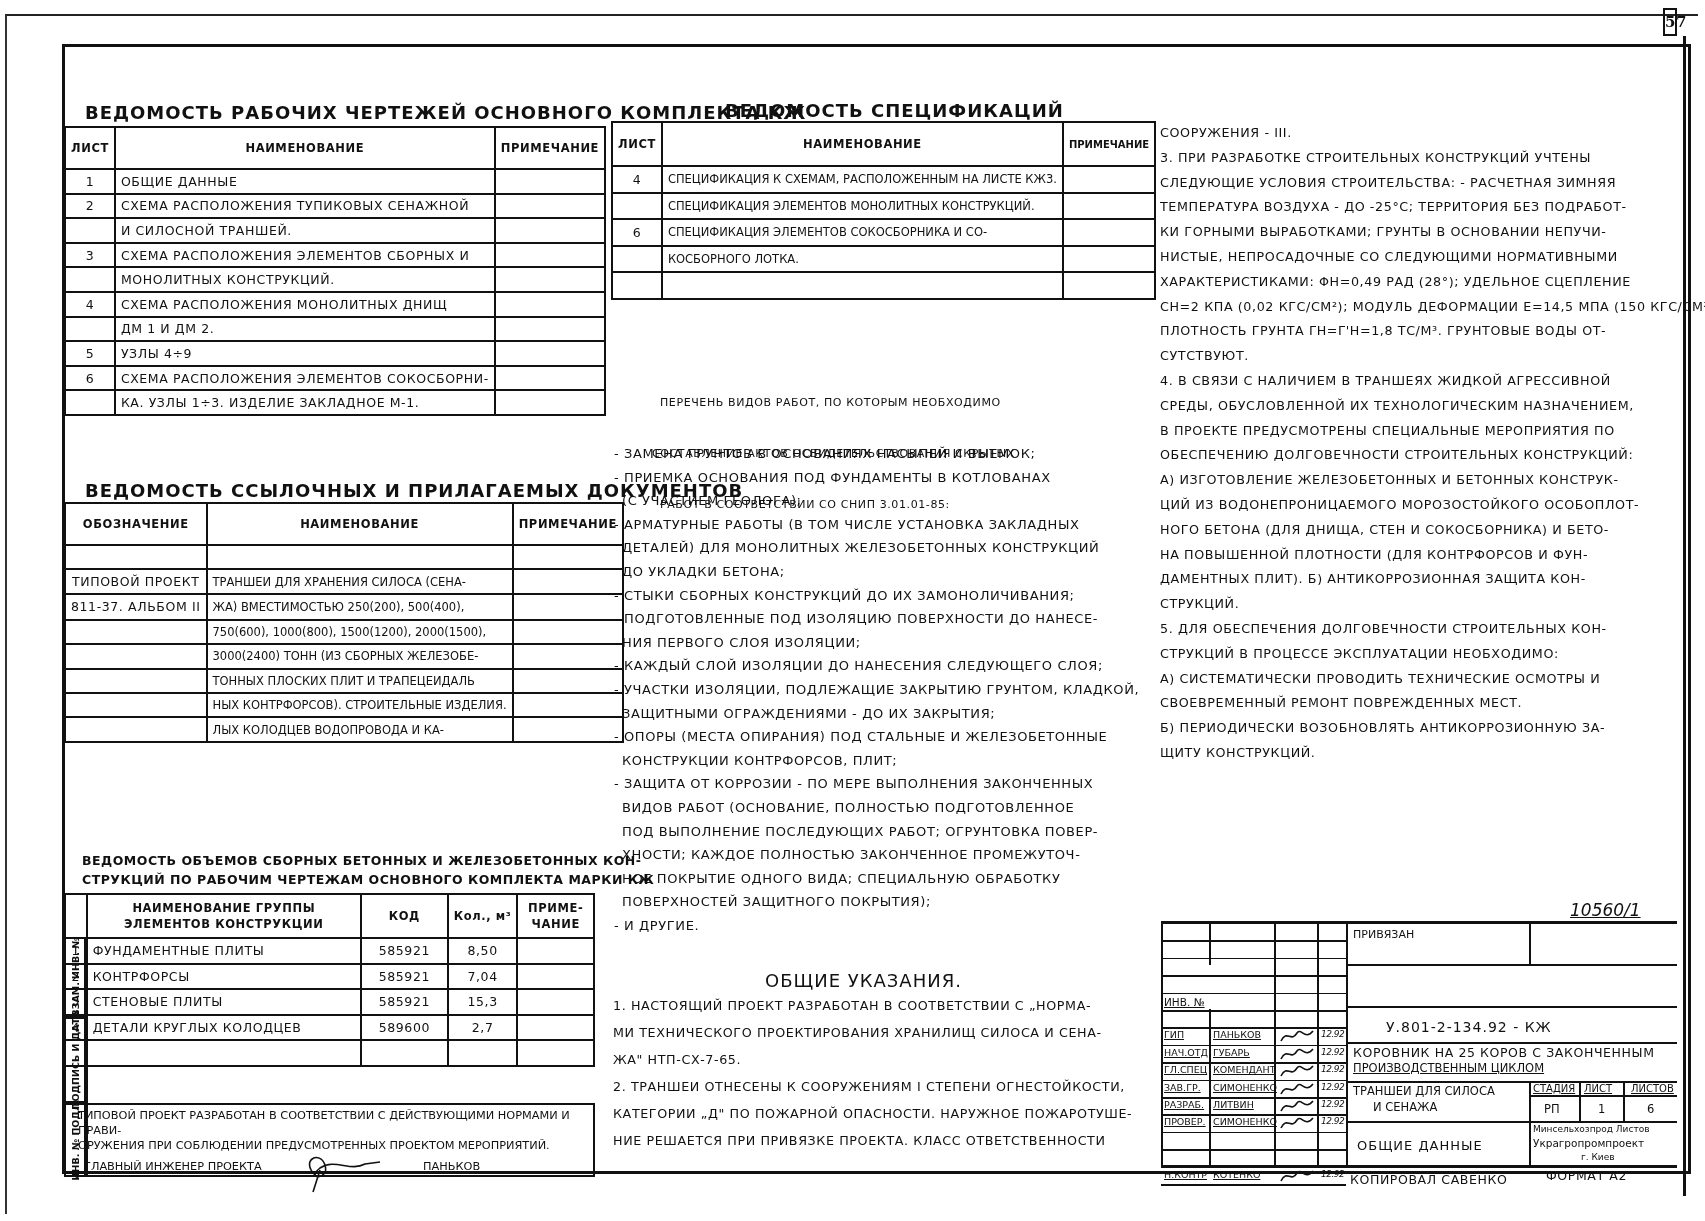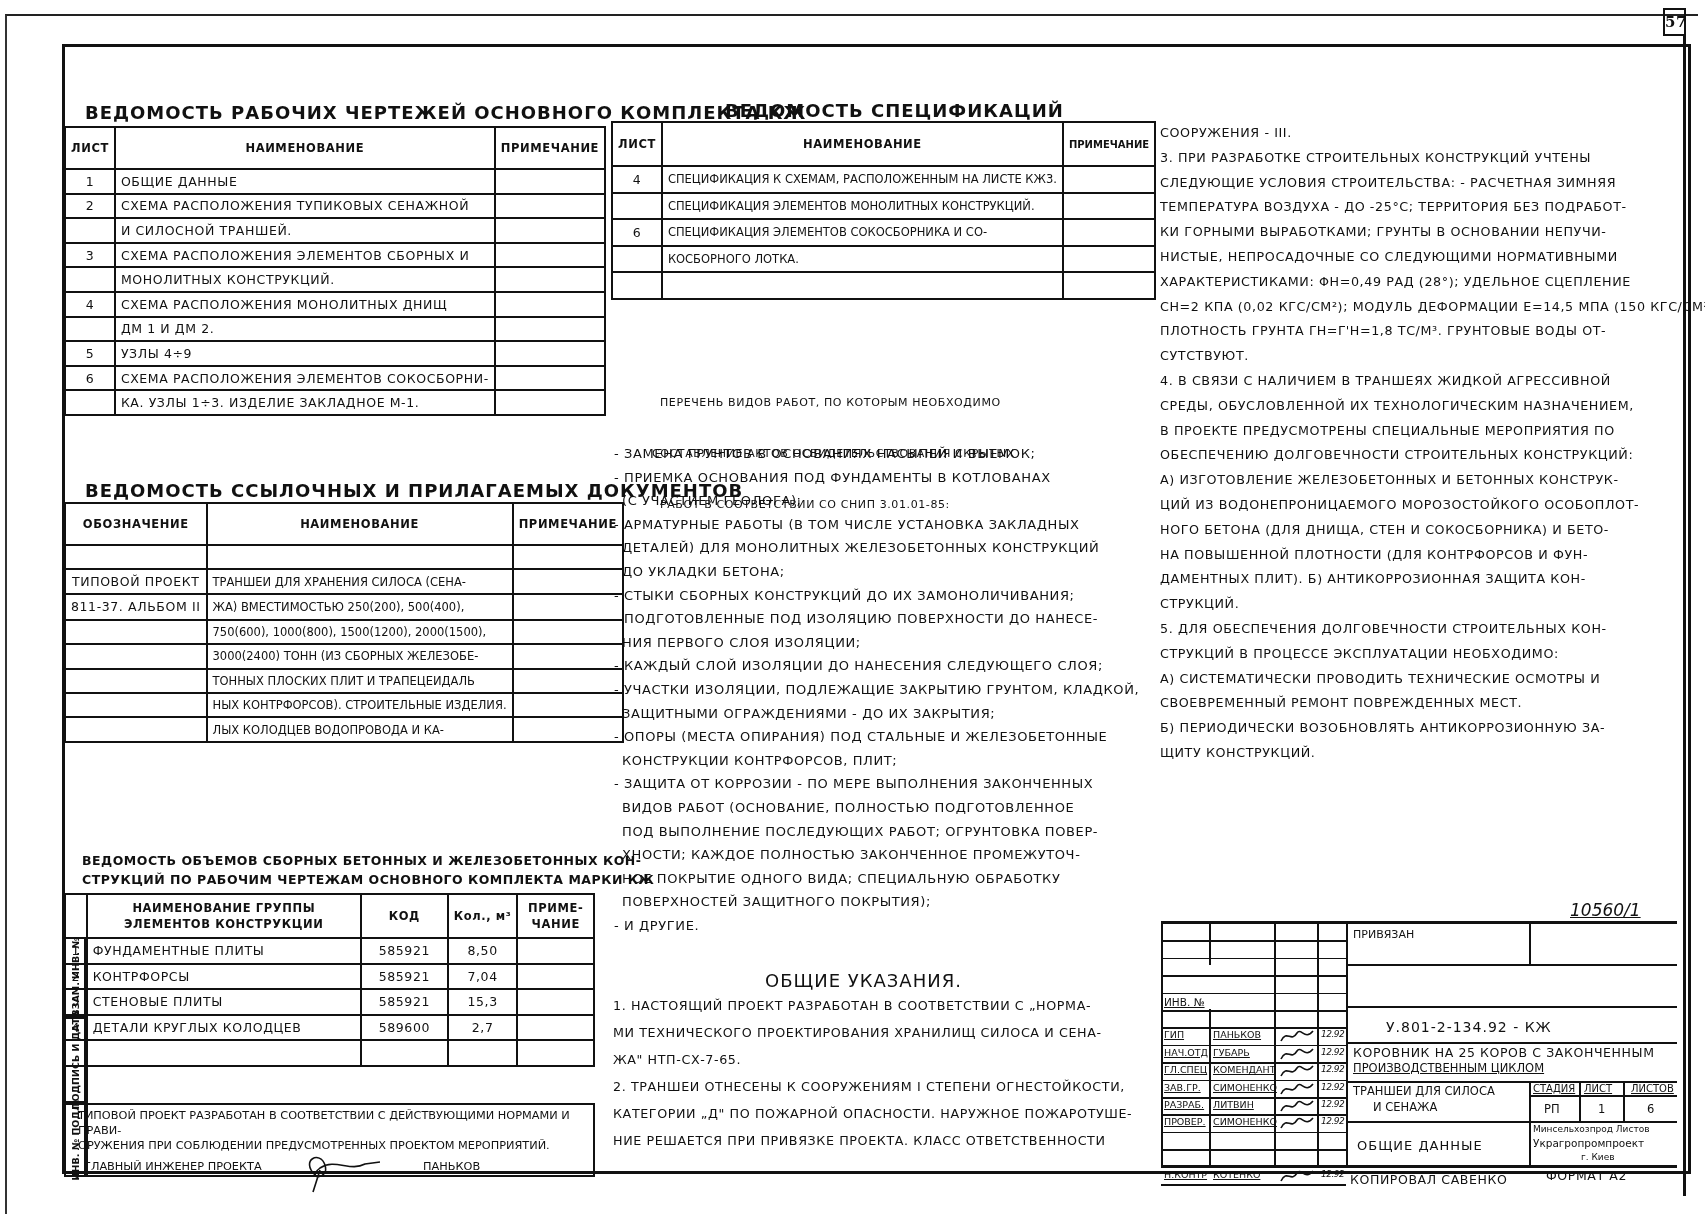--- a/index.html
+++ b/index.html
@@ -1,21 +1,21 @@
 <!DOCTYPE html>
 <html><head>
 <meta charset="utf-8">
 <style>
   * { box-sizing: border-box; margin: 0; padding: 0; }
   html, body { width: 1705px; height: 1221px; background: #ffffff; overflow: hidden; }
   body { position: relative; font-family: "DejaVu Sans", sans-serif; color: #111; font-size: 13px; letter-spacing: 0.6px; text-transform: uppercase; }
   .abs { position: absolute; }
   .frame-outer { position: absolute; left: 5px; top: 14px; width: 1693px; height: 1200px; border-top: 2px solid #222; border-left: 2px solid #333; }
   .frame-main { position: absolute; left: 62px; top: 44px; width: 1629px; height: 1130px; border: 3px solid #111; }
-  .sheetnum-box { position: absolute; left: 1663px; top: 8px; width: 23px; height: 28px; border: 2px solid #111; font-size: 15px; font-weight: bold; text-align: center; line-height: 24px; font-family: "DejaVu Serif", serif; text-transform: none; }
+  .sheetnum-box { position: absolute; left: 1663px; top: 8px; width: 14px; height: 28px; border: 2px solid #111; font-size: 15px; font-weight: bold; text-align: center; line-height: 24px; font-family: "DejaVu Serif", serif; text-transform: none; }
   .right-edge { position: absolute; left: 1683px; top: 36px; width: 3px; height: 1160px; background: #111; }
 
   .title { position: absolute; font-size: 18px; font-weight: bold; white-space: nowrap; letter-spacing: 1px; }
   table.grid { position: absolute; border-collapse: collapse; }
   table.grid td, table.grid th { border: 2px solid #111; padding: 0 5px; font-size: 12.5px; font-weight: normal; white-space: nowrap; overflow: hidden; }
   table.grid th { font-size: 11.5px; font-weight: bold; text-align: center; }
   table.grid td.c { text-align: center; }
   table.grid td.small { font-size: 11.5px; letter-spacing: 0; }
 
   .textblock { position: absolute; font-size: 13px; line-height: 23.2px; white-space: pre; }

